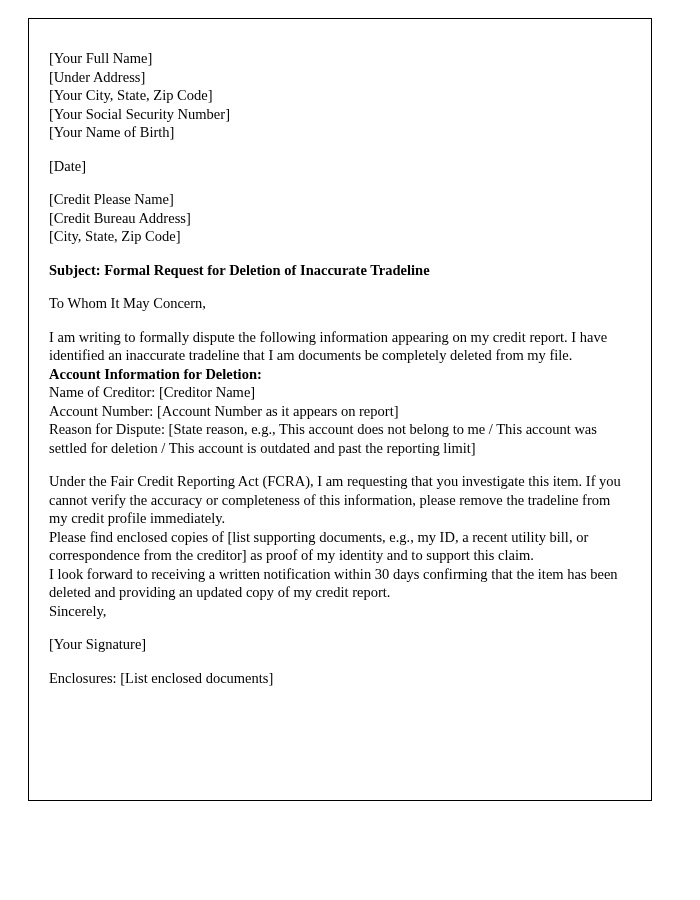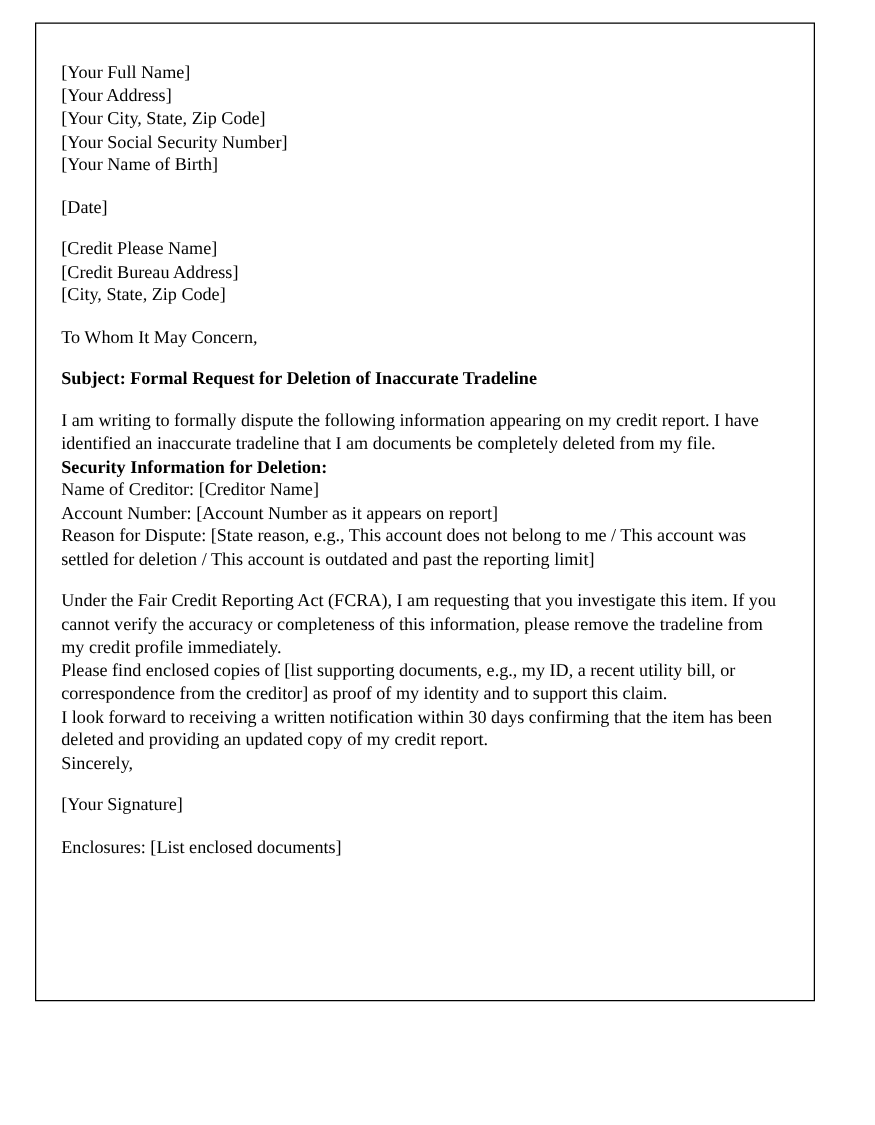--- a/index.html
+++ b/index.html
@@ -42,48 +42,48 @@
   }
 </style>
 </head>
 <body>
 
 <div class="canvas">
   <div class="page">
 
     <div class="block">
       <div class="line">[Your Full Name]</div>
-      <div class="line">[Your Address]</div>
+      <div class="line">[Under Address]</div>
       <div class="line">[Your City, State, Zip Code]</div>
       <div class="line">[Your Social Security Number]</div>
       <div class="line">[Your Name of Birth]</div>
     </div>
 
     <div class="block">
       <div class="line">[Date]</div>
     </div>
 
     <div class="block">
       <div class="line">[Credit Please Name]</div>
       <div class="line">[Credit Bureau Address]</div>
       <div class="line">[City, State, Zip Code]</div>
     </div>
 
     <div class="block">
-      <div class="line">To Whom It May Concern,</div>
+      <div class="line bold">Subject: Formal Request for Deletion of Inaccurate Tradeline</div>
     </div>
 
     <div class="block">
-      <div class="line bold">Subject: Formal Request for Deletion of Inaccurate Tradeline</div>
+      <div class="line">To Whom It May Concern,</div>
     </div>
 
     <p class="para block">I am writing to formally dispute the following information appearing on my credit report. I have identified an inaccurate tradeline that I am documents be completely deleted from my file.</p>
 
     <div class="block">
-      <div class="line bold">Security Information for Deletion:</div>
+      <div class="line bold">Account Information for Deletion:</div>
       <div class="line">Name of Creditor: [Creditor Name]</div>
       <div class="line">Account Number: [Account Number as it appears on report]</div>
       <div class="line">Reason for Dispute: [State reason, e.g., This account does not belong to me / This account was settled for deletion / This account is outdated and past the reporting limit]</div>
     </div>
 
     <p class="para block">Under the Fair Credit Reporting Act (FCRA), I am requesting that you investigate this item. If you cannot verify the accuracy or completeness of this information, please remove the tradeline from my credit profile immediately.</p>
 
     <p class="para block">Please find enclosed copies of [list supporting documents, e.g., my ID, a recent utility bill, or correspondence from the creditor] as proof of my identity and to support this claim.</p>
 
     <p class="para block">I look forward to receiving a written notification within 30 days confirming that the item has been deleted and providing an updated copy of my credit report.</p>

